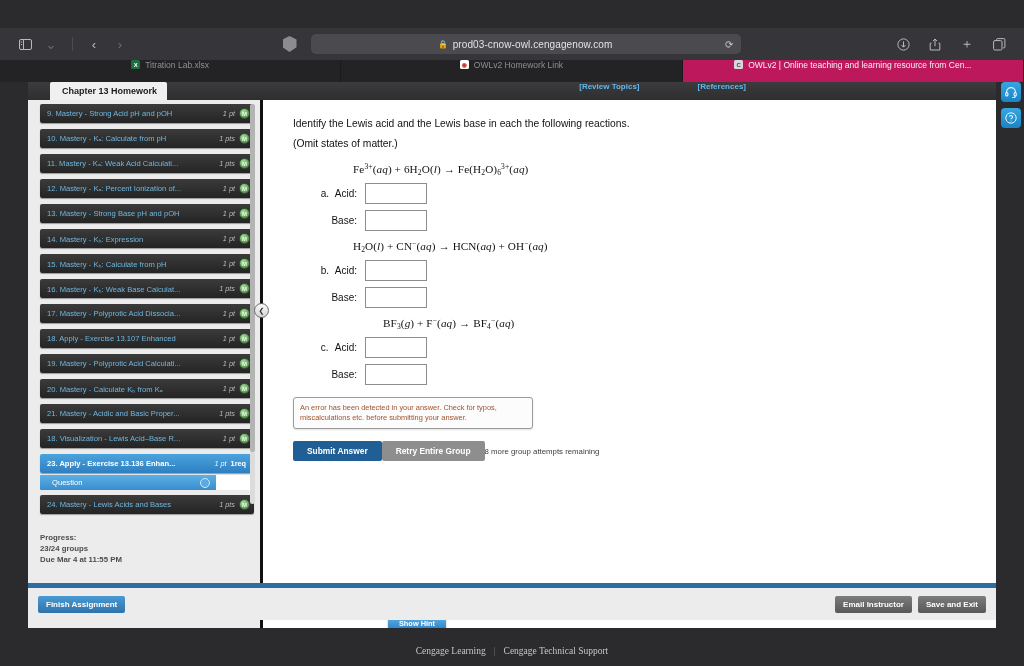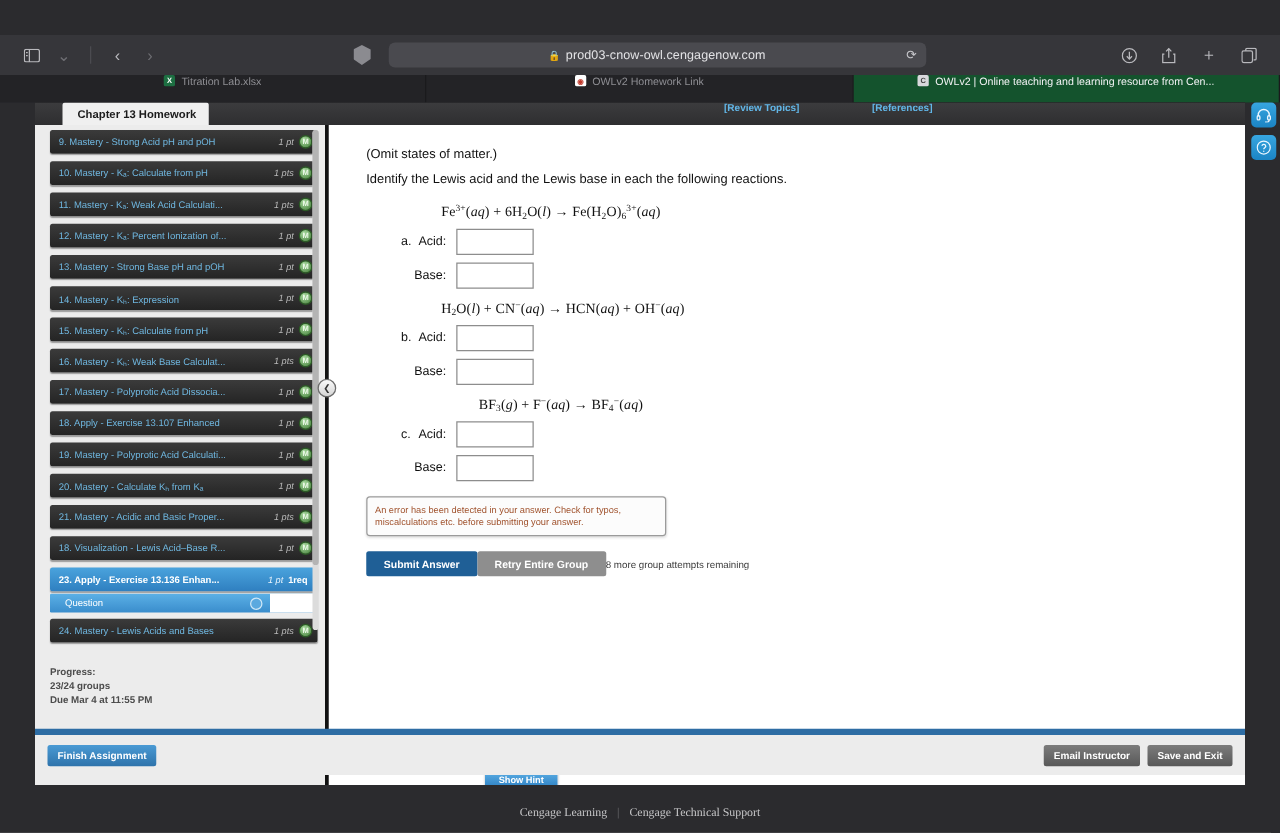--- a/index.html
+++ b/index.html
@@ -38,21 +38,21 @@
   .urlbar .reload { position: absolute; right: 7px; font-size: 10px; color: #c8c8cc; }
   .tb-right { display: flex; align-items: center; gap: 10px; }
 
   
   .tabstrip { height: 22px; background: #232326; display: flex; }
   .tab {
     flex: 1; display: flex; align-items: flex-start; justify-content: center;
     gap: 5px; font-size: 8.5px; color: #8e8e93; border-right: 1px solid #1a1a1c;
     padding: 0 8px; overflow: hidden; white-space: nowrap;
   }
-  .tab.active { background: #14532d; color: #f2f2f4; }
+  .tab.active { background: #be185d; color: #f2f2f4; }
   .favicon { width: 9px; height: 9px; border-radius: 1.5px; flex: 0 0 auto;
     display: flex; align-items: center; justify-content: center;
     font-size: 6px; font-weight: bold; color: #fff; }
   .fav-xls { background: #1d6f42; }
   .fav-owl { background: #fff; color: #c0392b; }
   .fav-owl2 { background: #d8d8dc; color: #444; }
   .fav-g { background: #fff; color: #4285f4; }
   .tab-label { overflow: hidden; text-overflow: ellipsis; }
 
   
@@ -386,22 +386,22 @@
           <div>Progress:</div>
           <div>23/24 groups</div>
           <div>Due Mar 4 at 11:55 PM</div>
         </div>
       </div>
 
       <div class="divider"></div>
       <div class="collapse-handle">❮</div>
 
       <div class="content">
+        <div class="prompt">Identify the Lewis acid and the Lewis base in each the following reactions.</div>
         <div class="prompt">(Omit states of matter.)</div>
-        <div class="prompt">Identify the Lewis acid and the Lewis base in each the following reactions.</div>
 
         <div class="eq">Fe<sup>3+</sup>(<i>aq</i>) + 6H<sub>2</sub>O(<i>l</i>) → Fe(H<sub>2</sub>O)<sub>6</sub><sup>3+</sup>(<i>aq</i>)</div>
         <div class="ansrow">
           <span class="lbl"><span class="ltr">a.</span><span>Acid:</span></span>
           <input class="ansbox" type="text" value="" style="">
         </div>
         <div class="ansrow">
           <span class="lbl">Base:</span>
           <input class="ansbox" type="text" value="" style="">
         </div>

